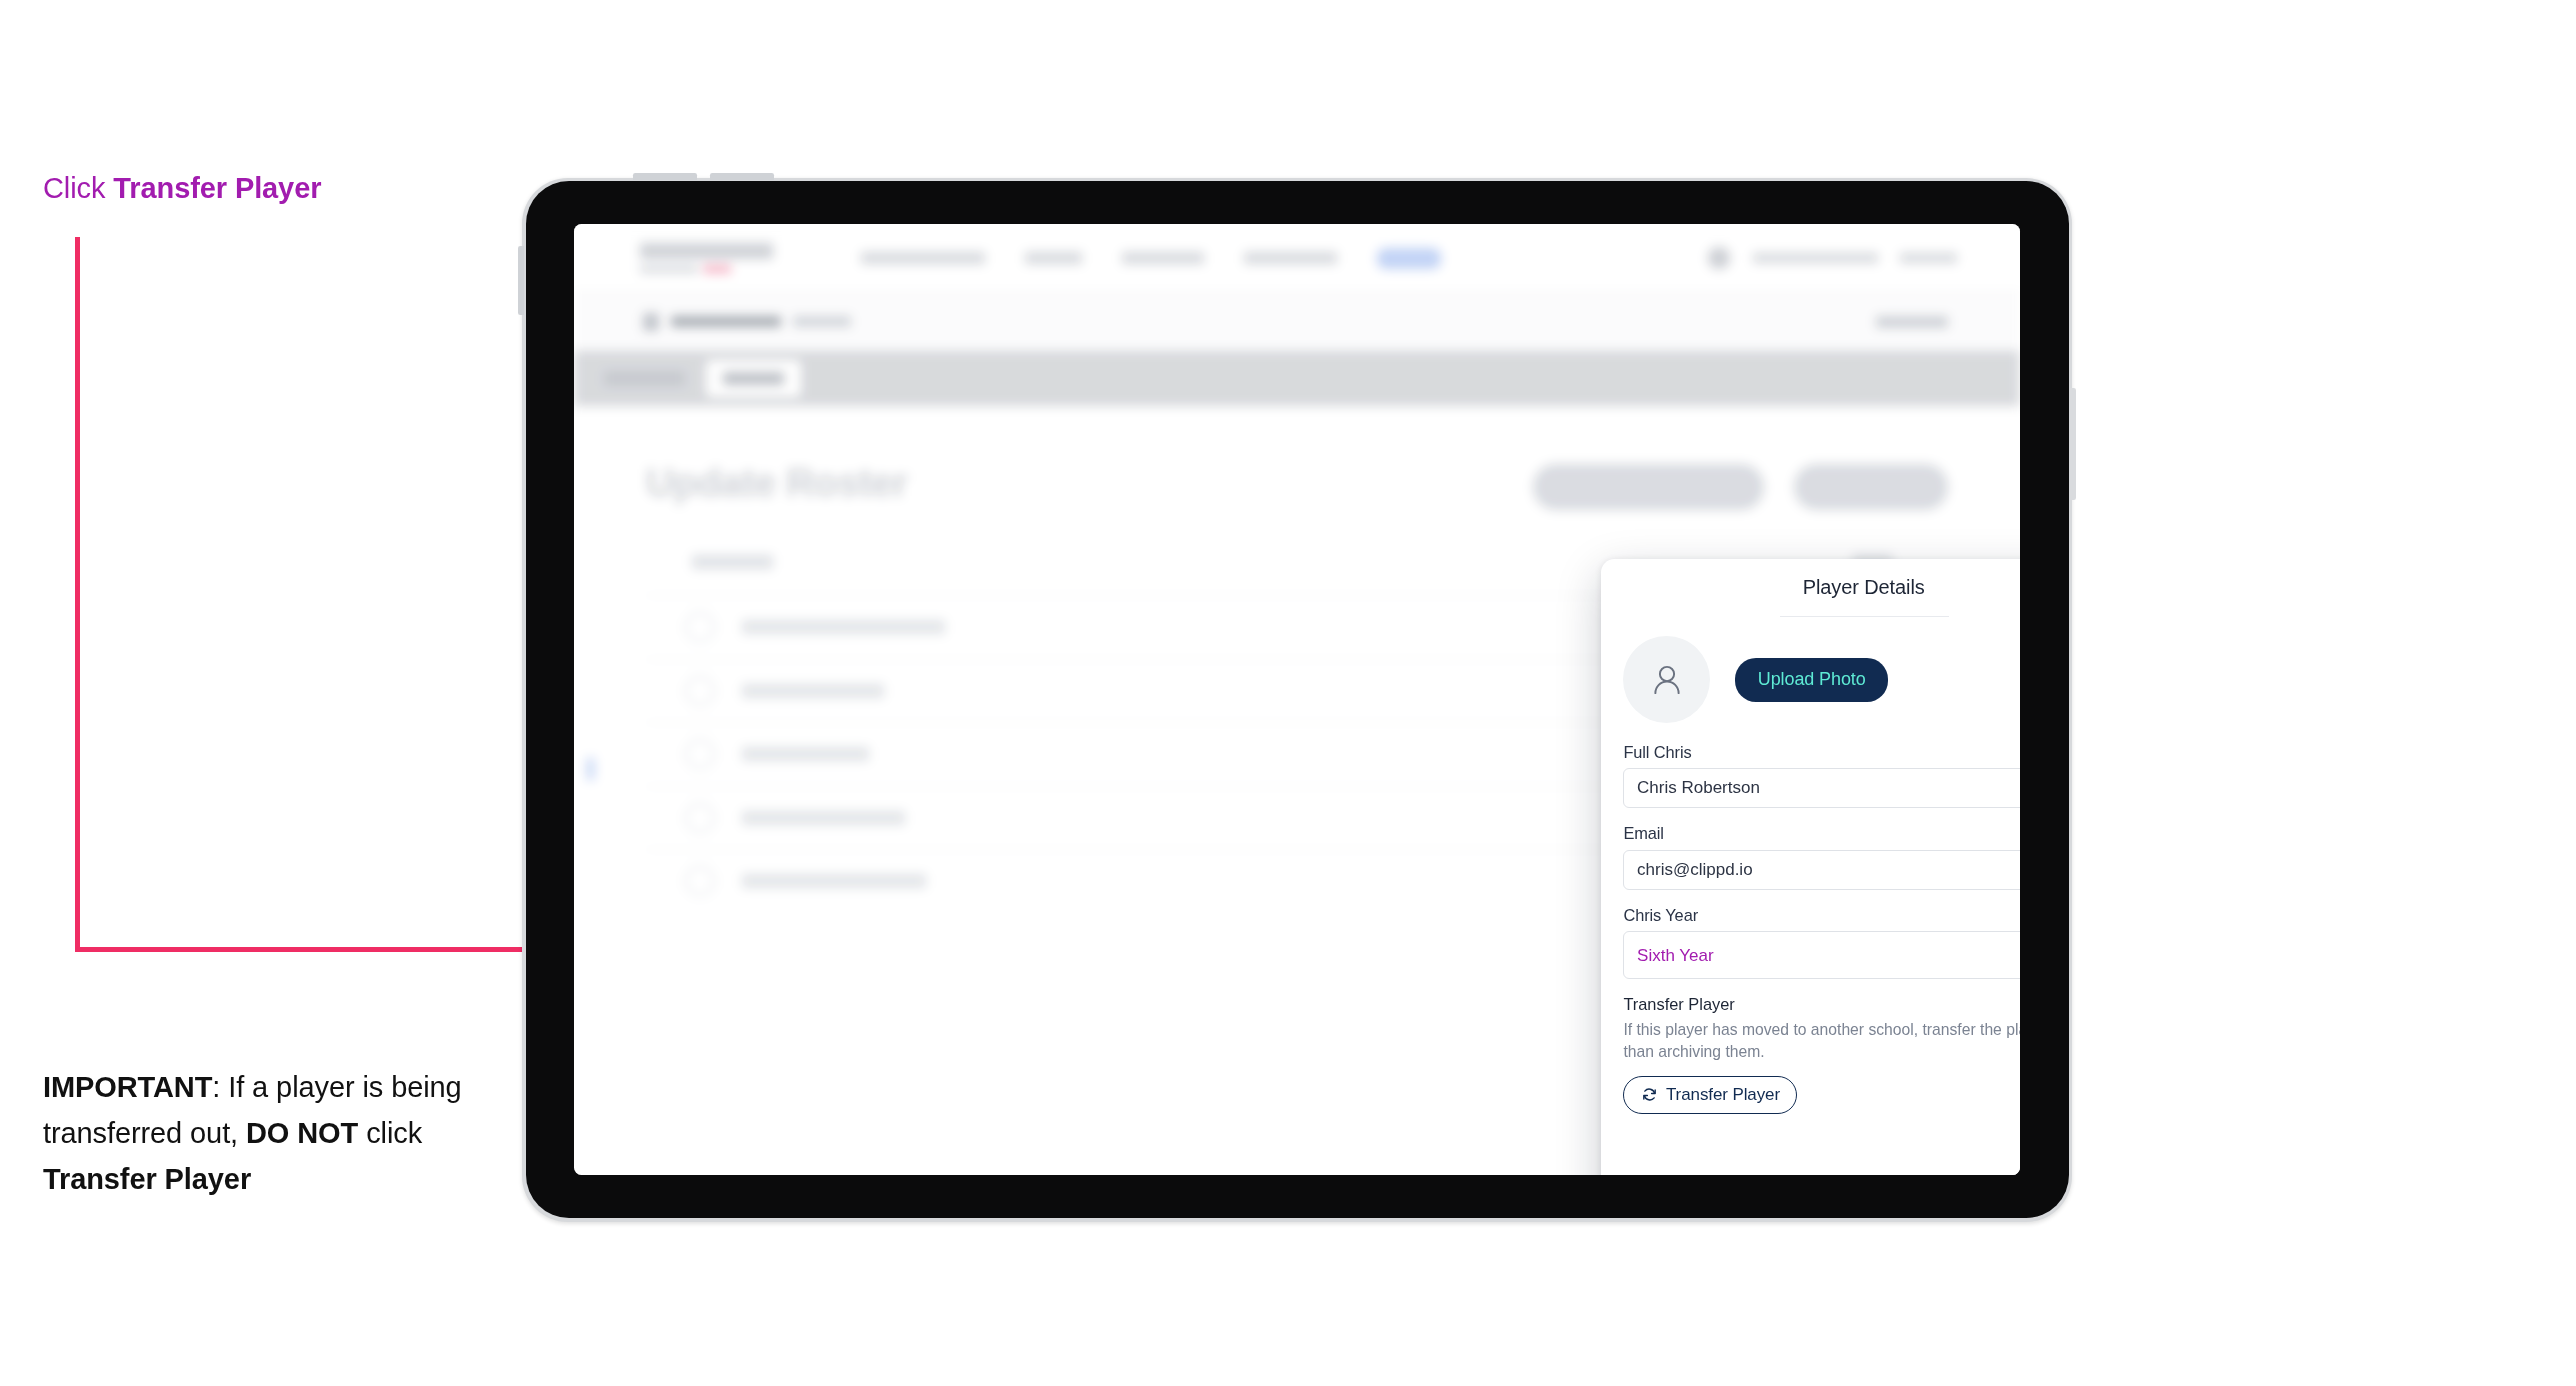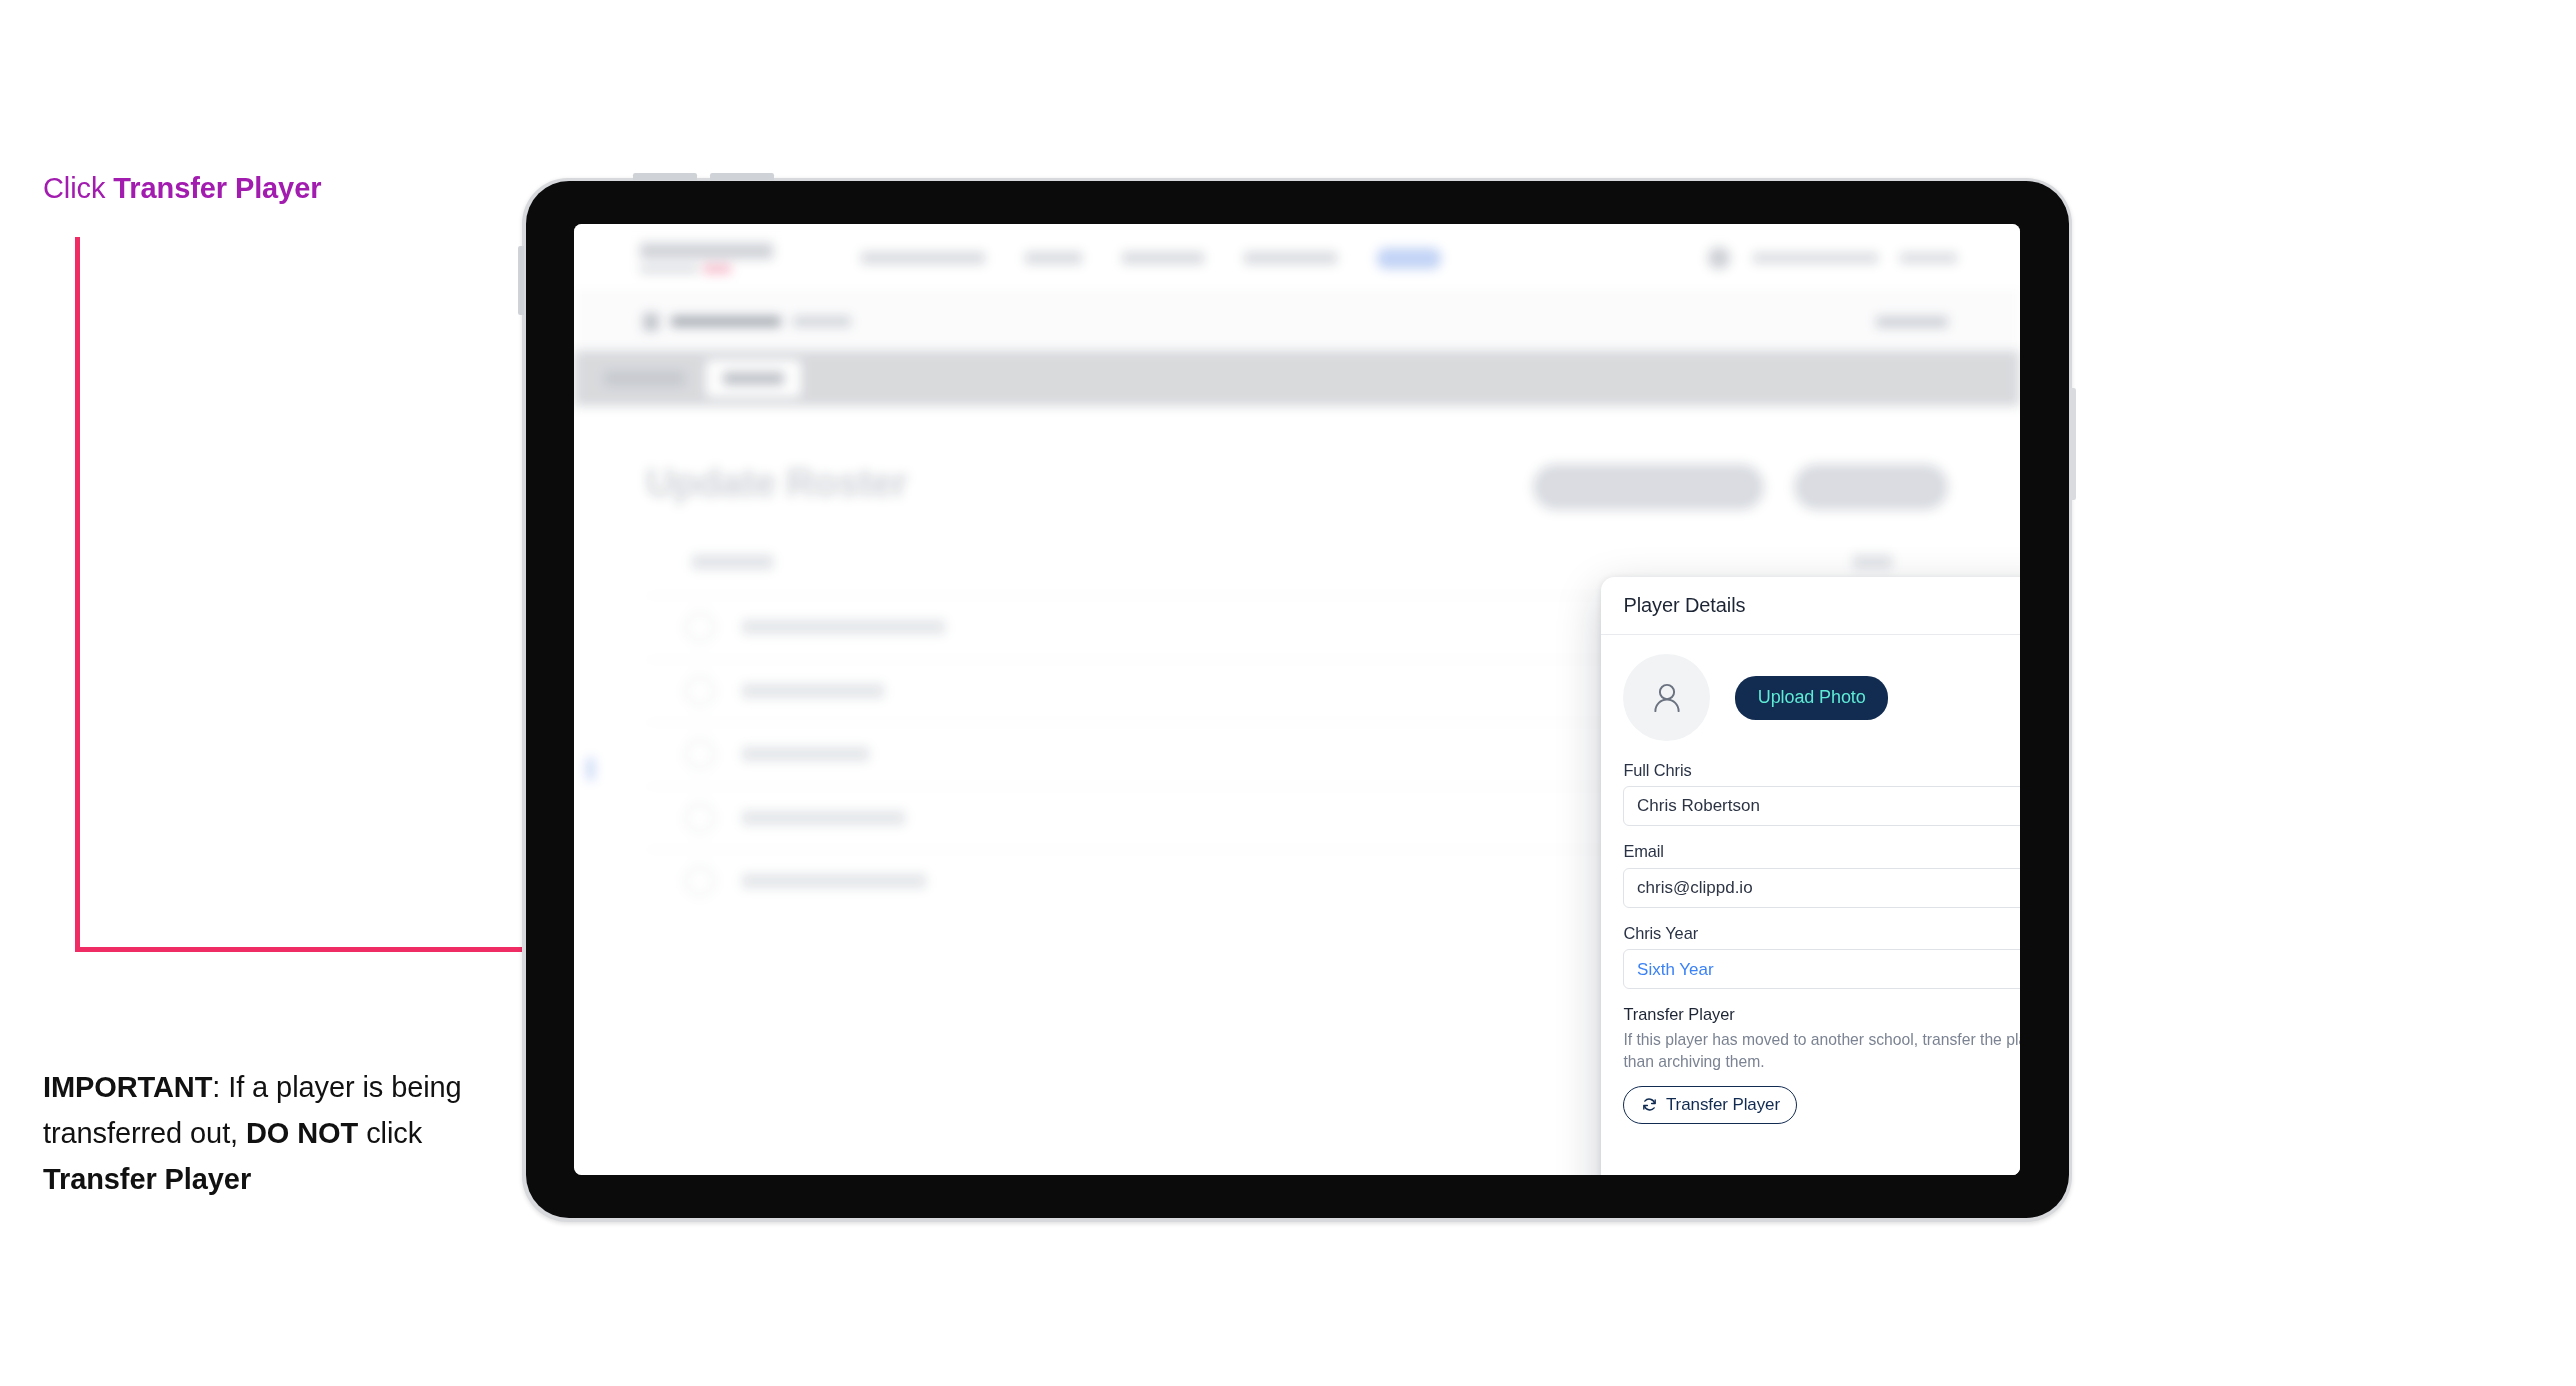--- a/index.html
+++ b/index.html
@@ -206,27 +206,28 @@
     position: absolute; right: 72px; bottom: 54px;
     width: 172px; height: 43px; border-radius: 21.6px; background: #e0e3e8;
   }
   .bg-leftdot { position: absolute; left: 13.4px; top: 352px; width: 6.7px; height: 22.4px; background: #b9cdf5; border-radius: 2.2px; }
 
   
   .modal-scrim { position: absolute; inset: 0; background: rgba(255,255,255,0.10); }
 
   .modal {
     position: absolute;
-    left: 1027px; top: 353px;
+    left: 1027px; top: 335px;
     width: 527px; height: 695px;
     background: #ffffff;
     border-radius: 13.4px;
     box-shadow: 0 15px 45px rgba(15,23,42,0.22), 0 1.5px 7.5px rgba(15,23,42,0.10);
     display: flex; flex-direction: column;
     overflow: hidden;
+    align-items: center;
   }
 
   .modal-header {
     height: 58px; flex: 0 0 58px;
     border-bottom: 0.7px solid #e8eaee;
     display: flex; align-items: center; justify-content: space-between;
     padding: 0 24px 0 22.4px;
   }
   .modal-title { font-size: 20px; color: #1d2535; letter-spacing: -0.1px; }
 
@@ -251,23 +252,23 @@
   .field-input {
     width: 100%; height: 40px;
     border: 0.7px solid #dfe2e7; border-radius: 6px;
     background: #ffffff; color: #2d3444;
     font-size: 17px; padding: 0 12.7px;
     font-family: "Liberation Sans", sans-serif;
     outline: none;
   }
   .select-wrap { position: relative; }
   .field-select {
-    width: 100%; height: 40px;
+    width: 100%; height: 48px;
     border: 0.7px solid #dfe2e7; border-radius: 6px;
-    background: #ffffff; color: #3b82f6;
+    background: #ffffff; color: #a21caf;
     font-size: 17px; padding: 0 33px 0 12.7px;
     font-family: "Liberation Sans", sans-serif;
     outline: none; appearance: none; -webkit-appearance: none;
   }
 
   .transfer-section { margin-top: 3px; }
   .transfer-title { font-size: 16.4px; color: #1d2535; font-weight: 400; margin-bottom: 5.2px; }
   .transfer-desc { font-size: 15.7px; color: #7b8392; line-height: 1.42; margin-bottom: 12px; max-width: 492px; }
   .transfer-btn {
     display: inline-flex; align-items: center; gap: 8.2px;

